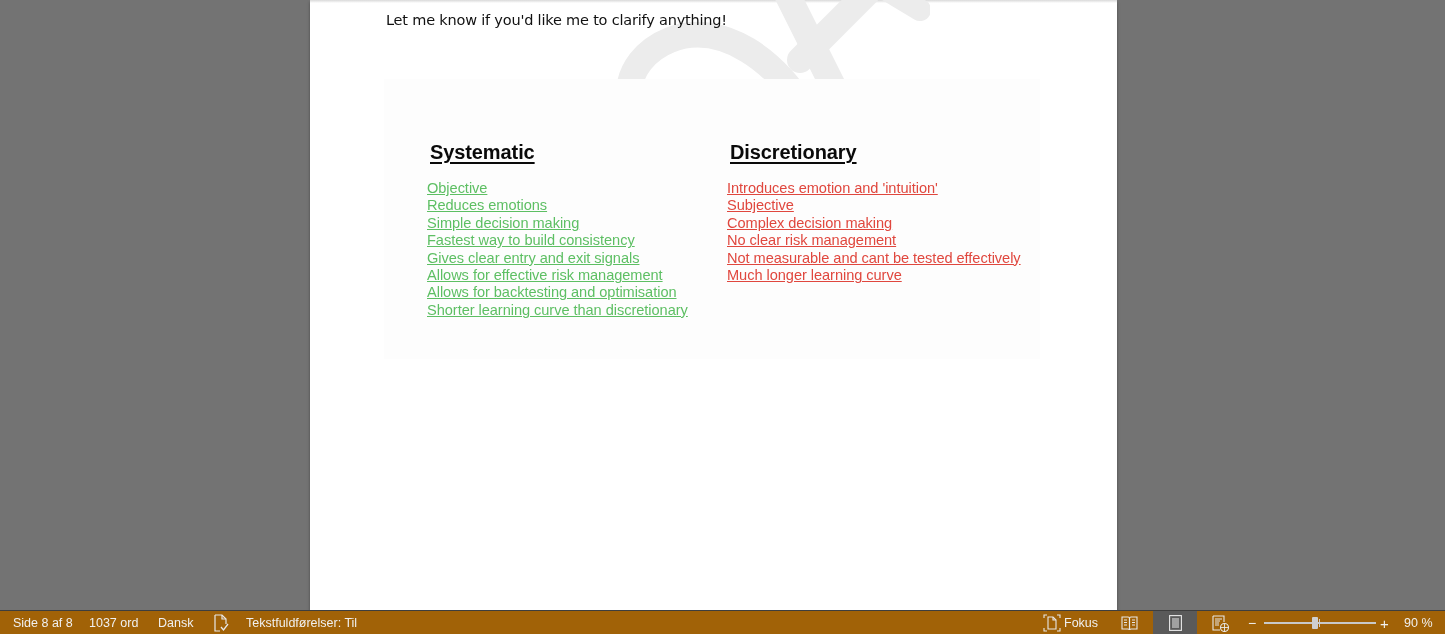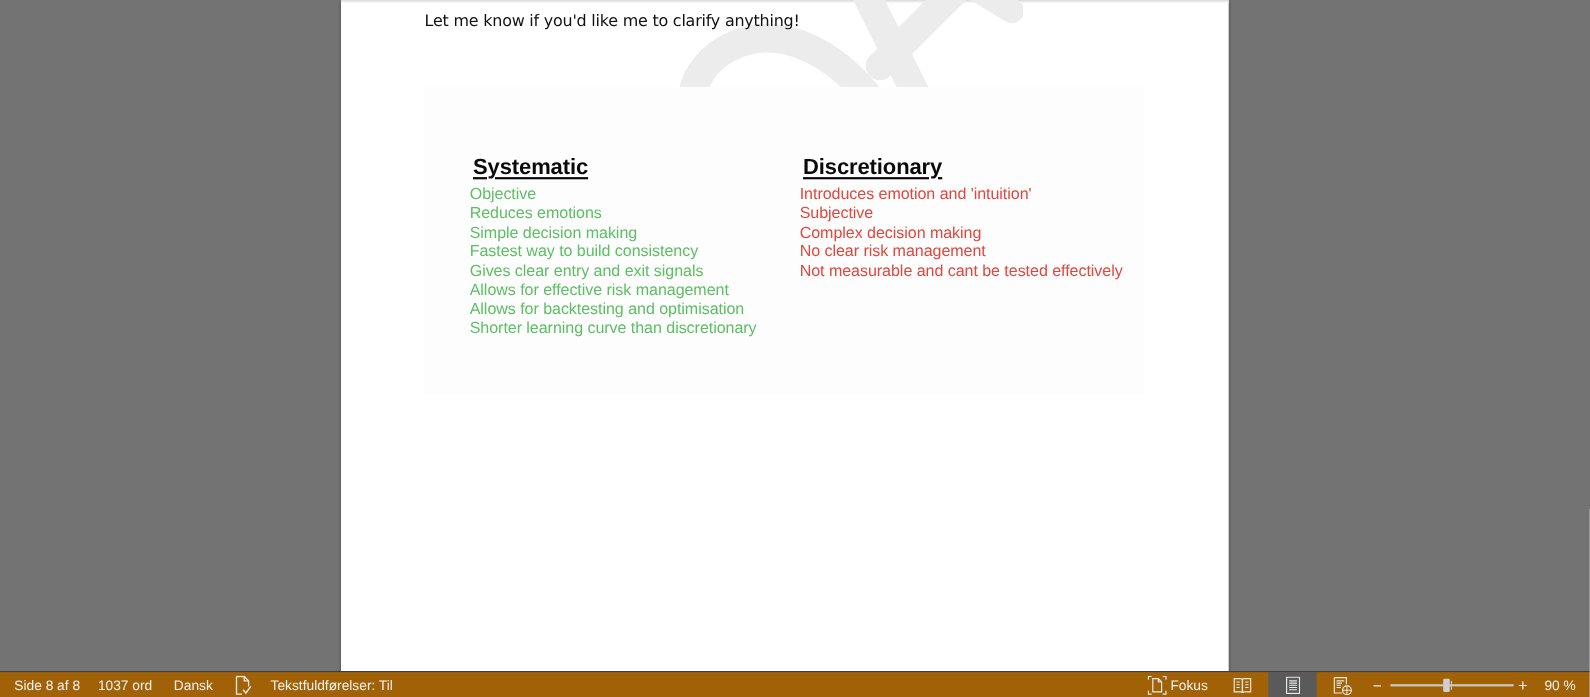--- a/index.html
+++ b/index.html
@@ -41,28 +41,29 @@
   .col { position: absolute; top: 62px; }
   .col.left { left: 43px; }
   .col.right { left: 343px; }
   .col-heading {
     display: inline-block;
     font-family: "Liberation Sans", sans-serif;
     font-weight: bold; font-size: 20px; color: #0a0a0a;
     text-decoration: underline;
     text-underline-offset: 3px;
     margin-left: 3px;
-    margin-bottom: 5px;
+    margin-bottom: 16px;
     letter-spacing: -0.1px;
   }
   .col ul { list-style: none; }
   .col li {
     font-family: "Liberation Sans", sans-serif;
     font-size: 14.6px; line-height: 17.4px;
     letter-spacing: -0.05px;
+    text-decoration: underline;
   }
   .col.left li { color: #5dbf63; }
   .col.right li { color: #e0473e; }
 
   .statusbar {
     position: absolute; left: 0; top: 610px; width: 1445px; height: 24px;
     background: #a16207;
     border-top: 1px solid #3e3e3e;
     color: #f0f0f0;
     font-family: "Liberation Sans", sans-serif;
@@ -128,20 +129,21 @@
         </ul>
       </div>
       <div class="col right">
         <div class="col-heading">Discretionary</div>
         <ul>
           <li>Introduces emotion and 'intuition'</li>
           <li>Subjective</li>
           <li>Complex decision making</li>
           <li>No clear risk management</li>
           <li>Not measurable and cant be tested effectively</li>
+          <li>Much longer learning curve</li>
         </ul>
       </div>
     </div>
   </div>
 </div>
 
 <div class="statusbar">
   <div class="sb-item" style="left:13px">
     <span>Side 8 af 8</span>
   </div>

